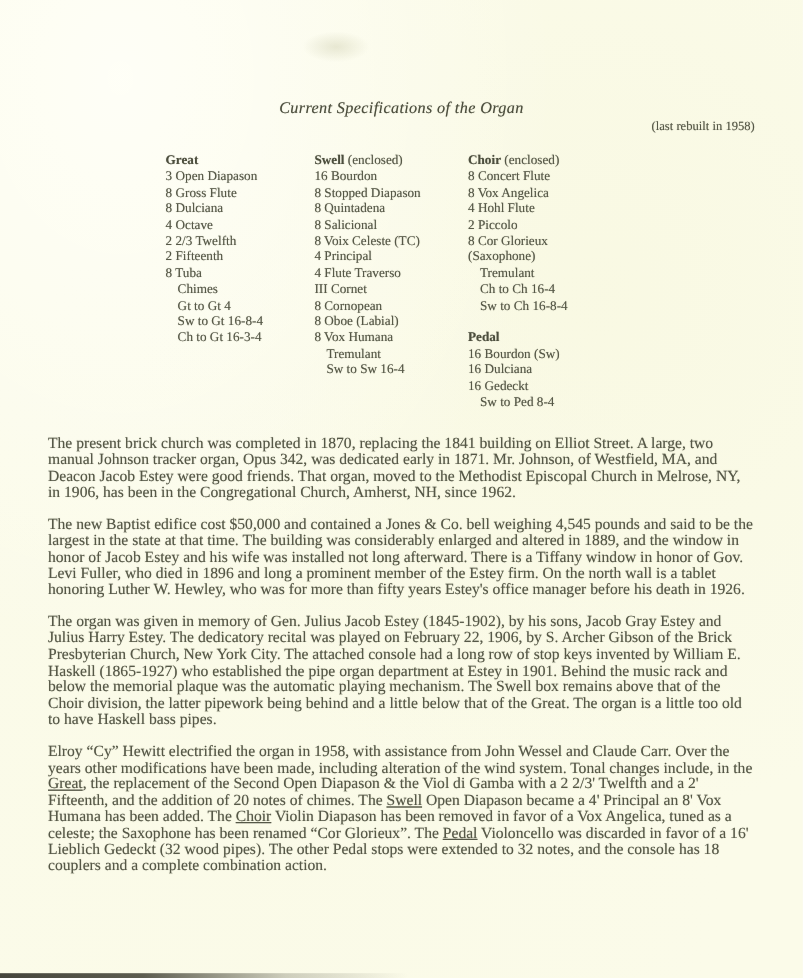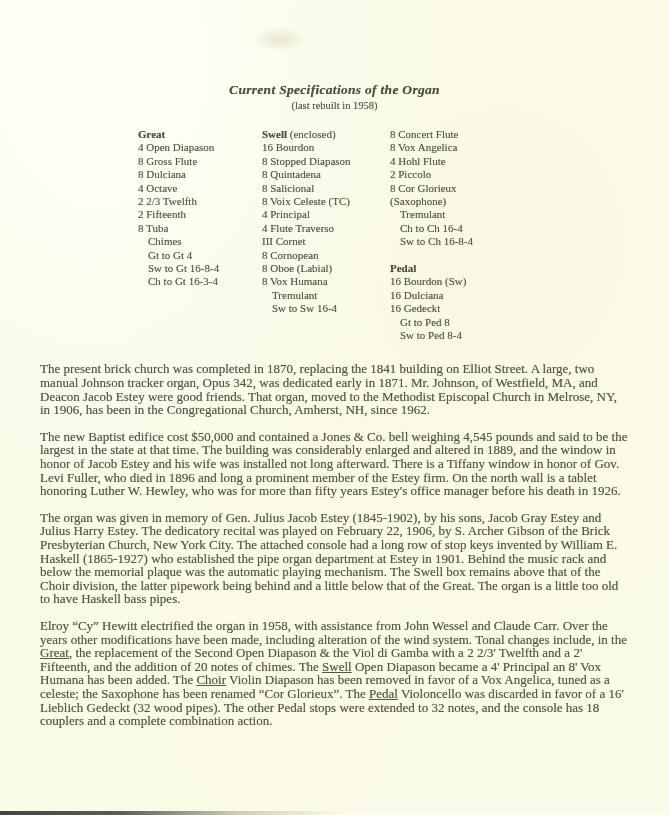--- a/index.html
+++ b/index.html
@@ -15,30 +15,30 @@
     overflow: hidden;
     font-family: "Liberation Serif", "DejaVu Serif", serif;
     color: #565847;
     text-shadow: 0 0 0.7px rgba(86,88,71,0.55);
   }
   .content { padding: 82px 40px 0 40px; }
 
   .doc-title {
     margin: 0;
     font-size: 13.5px;
-    font-weight: bold;
+    font-weight: normal;
     font-style: italic;
     text-align: center;
     letter-spacing: 0.3px;
     color: #4c4e3d;
   }
   .doc-subtitle {
     margin-top: 2px;
     font-size: 10.5px;
-    text-align: center;
+    text-align: right;
   }
 
   .spec {
     display: flex;
     margin-top: 17px;
     padding-left: 98px;
     font-size: 11px;
     line-height: 13.4px;
   }
   .col-great { width: 124px; }
@@ -76,21 +76,21 @@
   <div class="smudge"></div>
 
   <div class="content">
     <h1 class="doc-title">Current Specifications of the Organ</h1>
     <div class="doc-subtitle">(last rebuilt in 1958)</div>
 
     <div class="spec">
       <div class="col-great">
         <div class="colhead"><span class="b">Great</span></div>
         <ul class="stoplist">
-            <li><span>4 Open Diapason</span></li>
+            <li><span>3 Open Diapason</span></li>
             <li><span>8 Gross Flute</span></li>
             <li><span>8 Dulciana</span></li>
             <li><span>4 Octave</span></li>
             <li><span>2 2/3 Twelfth</span></li>
             <li><span>2 Fifteenth</span></li>
             <li><span>8 Tuba</span></li>
             <li class="indent"><span>Chimes</span></li>
             <li class="indent"><span>Gt to Gt 4</span></li>
             <li class="indent"><span>Sw to Gt 16-8-4</span></li>
             <li class="indent"><span>Ch to Gt 16-3-4</span></li>
@@ -108,37 +108,37 @@
             <li><span>4 Flute Traverso</span></li>
             <li><span>III Cornet</span></li>
             <li><span>8 Cornopean</span></li>
             <li><span>8 Oboe (Labial)</span></li>
             <li><span>8 Vox Humana</span></li>
             <li class="indent"><span>Tremulant</span></li>
             <li class="indent"><span>Sw to Sw 16-4</span></li>
           </ul>
       </div>
       <div class="col-choir">
+        <div class="colhead"><span class="b">Choir</span> <span>(enclosed)</span></div>
         <ul class="stoplist">
             <li><span>8 Concert Flute</span></li>
             <li><span>8 Vox Angelica</span></li>
             <li><span>4 Hohl Flute</span></li>
             <li><span>2 Piccolo</span></li>
             <li><span>8 Cor Glorieux</span></li>
             <li><span>(Saxophone)</span></li>
             <li class="indent"><span>Tremulant</span></li>
             <li class="indent"><span>Ch to Ch 16-4</span></li>
             <li class="indent"><span>Sw to Ch 16-8-4</span></li>
           </ul>
         <div class="colhead pedal-head"><span class="b">Pedal</span></div>
         <ul class="stoplist">
             <li><span>16 Bourdon (Sw)</span></li>
             <li><span>16 Dulciana</span></li>
             <li><span>16 Gedeckt</span></li>
-            <li class="indent"><span>Gt to Ped 8</span></li>
             <li class="indent"><span>Sw to Ped 8-4</span></li>
           </ul>
       </div>
     </div>
 
     <div class="paras">
       <p><span>The present brick church was completed in 1870, replacing the 1841 building on Elliot Street. A large, two manual Johnson tracker organ, Opus 342, was dedicated early in 1871.  Mr. Johnson, of Westfield, MA, and Deacon Jacob Estey were good friends.  That organ, moved to the Methodist Episcopal Church in Melrose, NY, in 1906, has been in the Congregational Church, Amherst, NH, since 1962.</span></p>
       <p><span>The new Baptist edifice cost $50,000 and contained a Jones &amp; Co. bell weighing 4,545 pounds and said to be the largest in the state at that time.  The building was considerably enlarged and altered in 1889, and the window in honor of Jacob Estey and his wife was installed not long afterward. There is a Tiffany window in honor of Gov. Levi Fuller, who died in 1896 and long a prominent member of the Estey firm.  On the north wall is a tablet honoring Luther W. Hewley, who was for more than fifty years Estey's office manager before his death in 1926.</span></p>
       <p><span>The organ was given in memory of Gen. Julius Jacob Estey (1845-1902), by his sons, Jacob Gray Estey and Julius Harry Estey. The dedicatory recital was played on February 22, 1906, by S. Archer Gibson of the Brick Presbyterian Church, New York City. The attached console had a long row of stop keys invented by William E. Haskell (1865-1927) who established the pipe organ department at Estey in 1901. Behind the music rack and below the memorial plaque was the automatic playing mechanism.  The Swell box remains above that of the Choir division, the latter pipework being behind and a little below that of the Great.  The organ is a little too old to have Haskell bass pipes.</span></p>
       <p><span>Elroy “Cy” Hewitt electrified the organ in 1958, with assistance from John Wessel and Claude Carr. Over the years other modifications have been made, including alteration of the wind system. Tonal changes include, in the </span><span class="u">Great</span><span>, the replacement of the Second Open Diapason &amp; the Viol di Gamba with a 2 2/3' Twelfth and a 2' Fifteenth, and the addition of 20 notes of chimes. The </span><span class="u">Swell</span><span> Open Diapason became a 4' Principal an 8' Vox Humana has been added. The </span><span class="u">Choir</span><span> Violin Diapason has been removed in favor of a Vox Angelica, tuned as a celeste; the Saxophone has been renamed “Cor Glorieux”. The </span><span class="u">Pedal</span><span> Violoncello was discarded in favor of a 16' Lieblich Gedeckt (32 wood pipes). The other Pedal stops were extended to 32 notes, and the console has 18 couplers and a complete combination action.</span></p>

